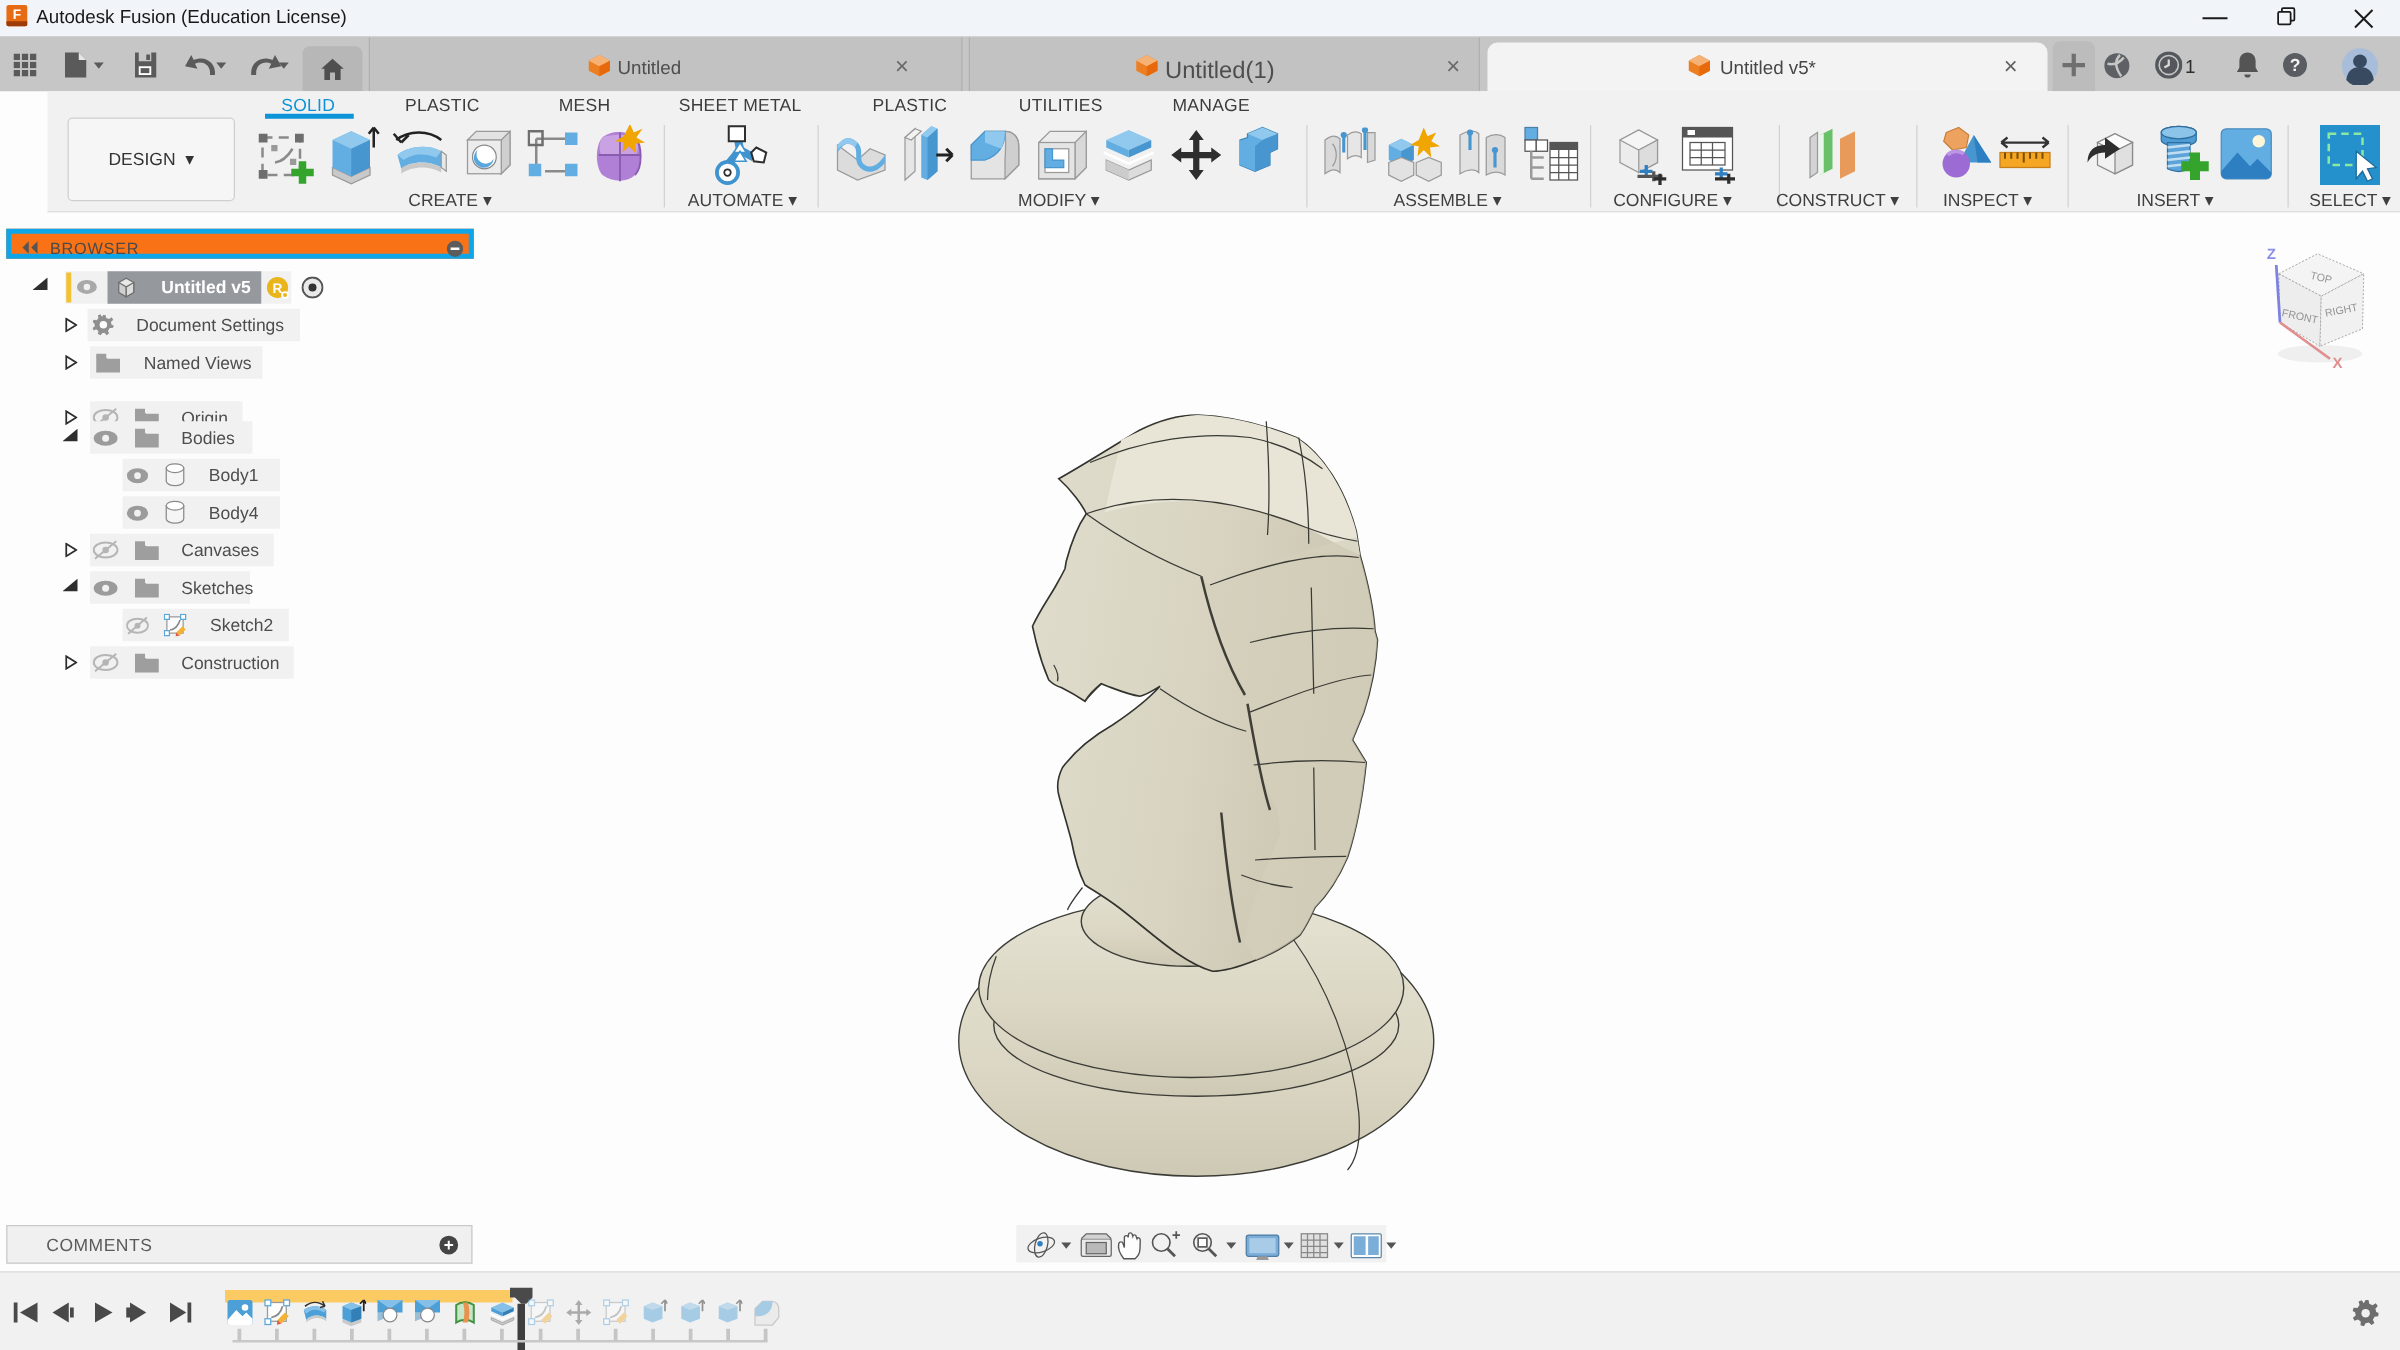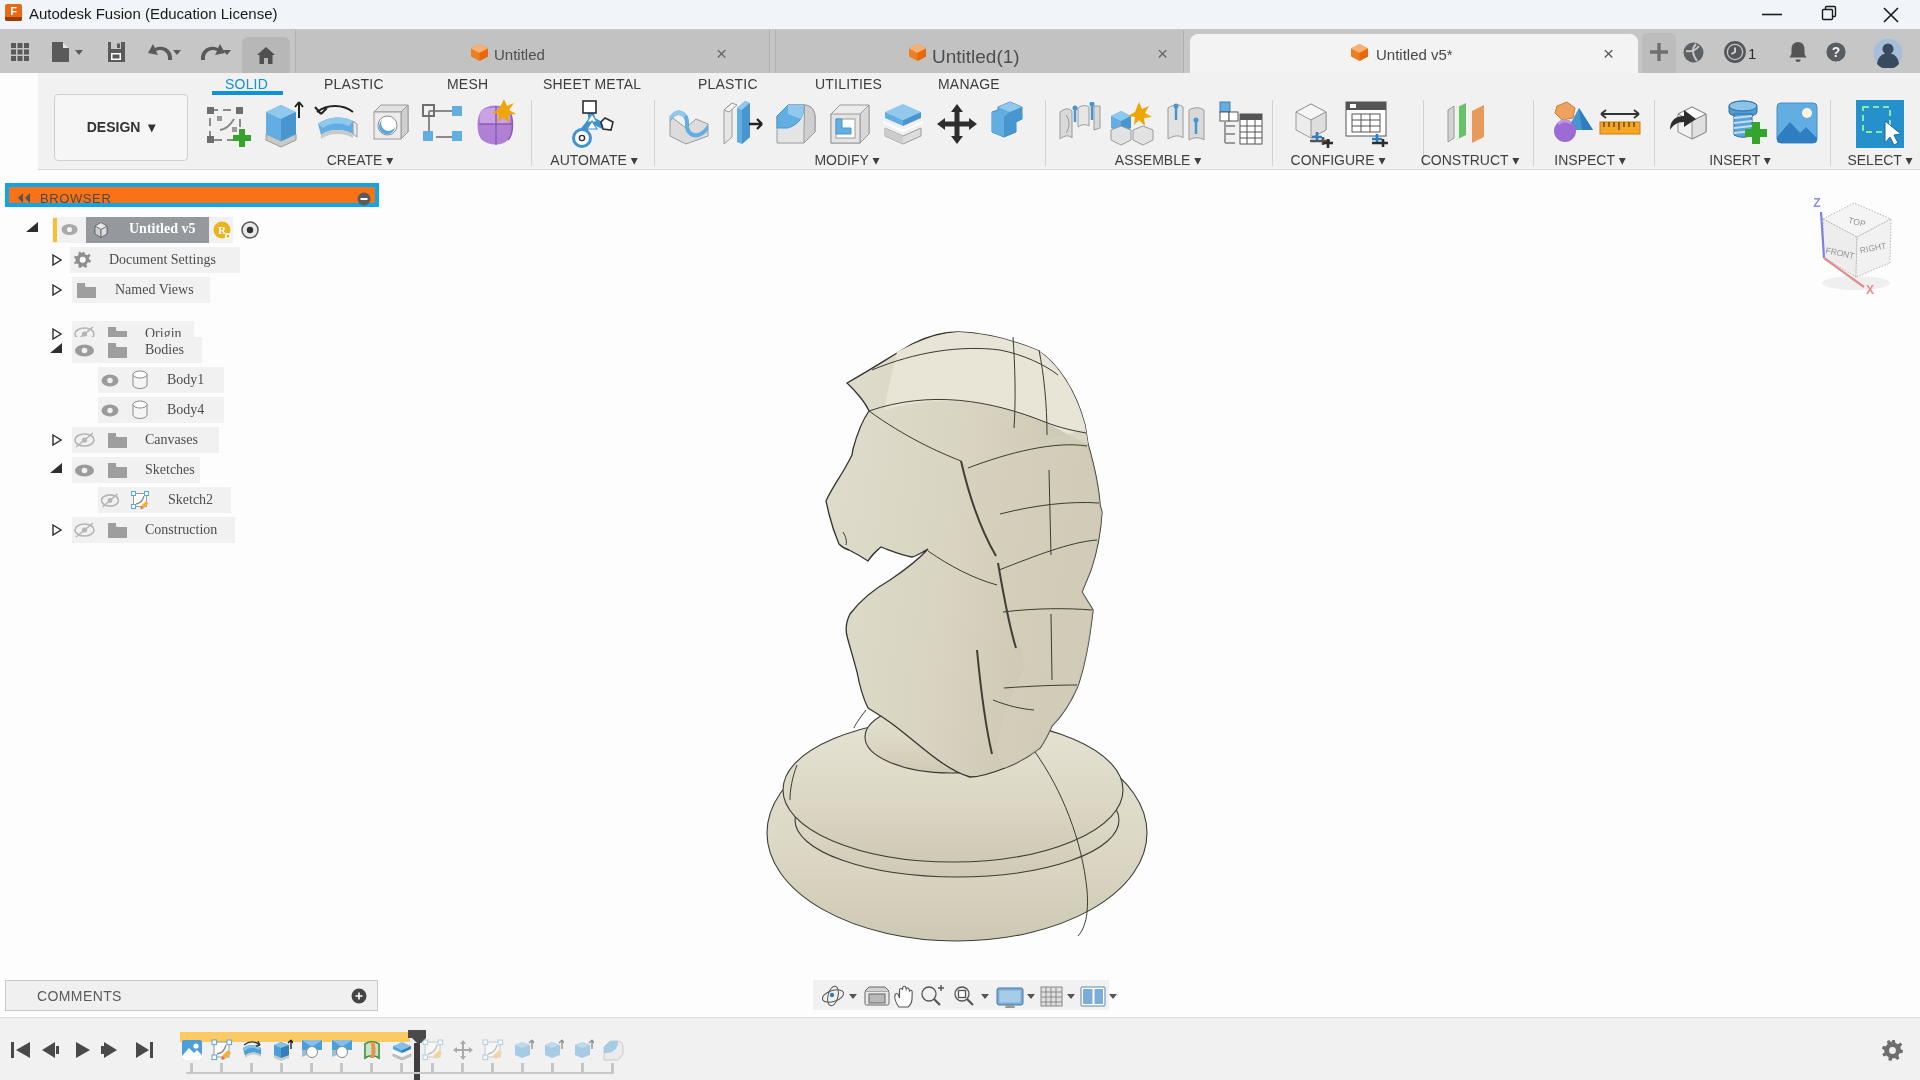--- a/index.html
+++ b/index.html
@@ -19,26 +19,26 @@
     background:#bcbcbc; border-radius:6px 6px 0 0; }
   #ribbon { position:absolute; left:0; top:73px; width:1920px; height:97px;
     background:#f1f1f1; border-bottom:1px solid #d6d6d6;margin-left:38px; }
   .rtab { position:absolute; top:3px; font-size:14px; color:#3c3c3c; letter-spacing:0.2px; }
   .glabel { position:absolute; top:79px; font-size:14px; color:#3f3f3f; white-space:nowrap;
     transform:translateX(-50%); }
   .gsep { position:absolute; top:27px; width:1px; height:66px; background:#d2d2d2; }
   .icon { position:absolute; }
   #designbtn { position:absolute; left:16px; top:21px; width:134px; height:67px;
     background:#f6f6f6; border:1px solid #cfcfcf; border-radius:4px;
-    text-align:center; line-height:65px; font-size:14px; font-weight:bold; color:#333; }
+    text-align:center; line-height:65px; font-size:14px; font-weight:normal; color:#333; }
   #viewport { position:absolute; left:0; top:170px; width:1920px; height:847px;
     background:#fdfdfd; }
   #browserhead { position:absolute; left:5px; top:13px; width:374px; height:24px;
     background:#f97316; border:4px solid #0ea5e9; }
-  .brow { position:absolute; height:26px; font-size:14px; color:#4d4d4d;font-family:Liberation Serif, serif; }
+  .brow { position:absolute; height:26px; font-size:14px; color:#4d4d4d; }
   .rowbg { position:absolute; top:0; height:26px; background:#f1f1f1; }
   #comments { position:absolute; left:5px; top:810px; width:373px; height:31px;
     background:#f0f0f0; border:1px solid #c9c9c9; }
   #navbar { position:absolute; left:813px; top:810px; width:296px; height:30px;
     background:#f1f1f1; }
   #timeline { position:absolute; left:0; top:1017px; width:1920px; height:63px;
     background:#f1f1f1; border-top:1px solid #dcdcdc; }
   .tick { position:absolute; top:45px; width:3px; height:10px; background:#c5c5c5; }
 </style>
 </head>

